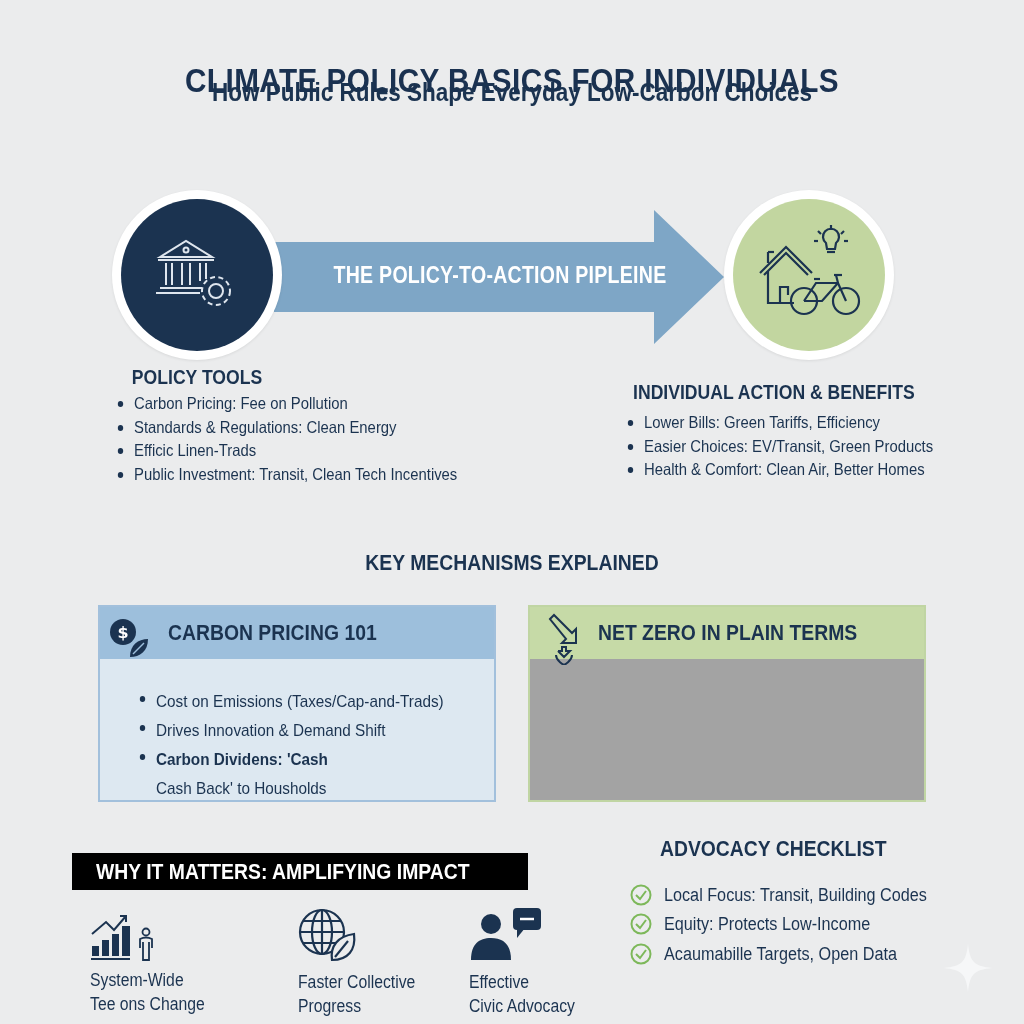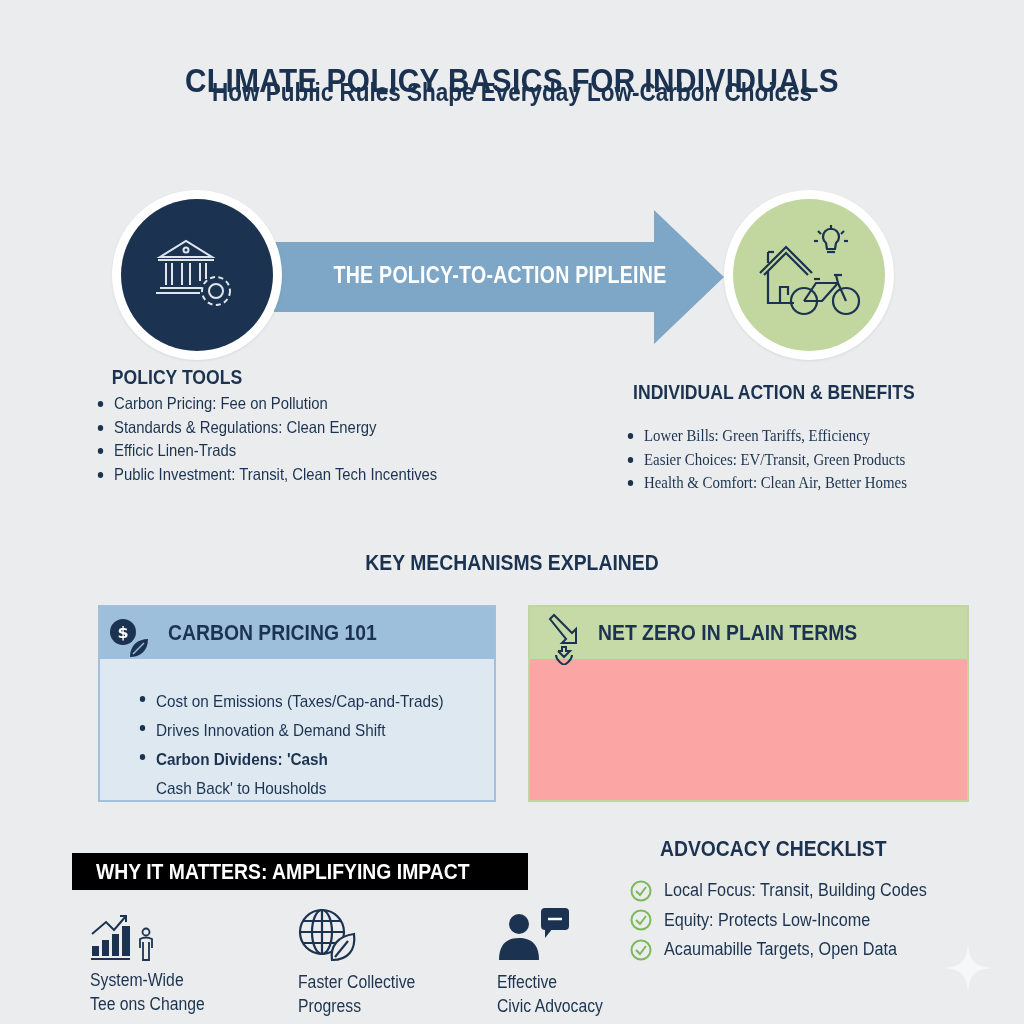--- a/index.html
+++ b/index.html
@@ -58,38 +58,38 @@
     content: ""; position: absolute; left: 2px; top: 9px; width: 6px; height: 6px;
     border-radius: 50%; background: #1b3350;
   }
   .center-h {
     left: 0; width: 1024px; top: 550px; text-align: center;
     font-size: 22px; font-weight: 700; transform: scaleX(0.88);
   }
   .card { border: 2px solid #a8c4de; }
   .card-blue { left: 98px; top: 605px; width: 398px; height: 197px; background: #dde8f1; border-color: #a2c0dc; }
   .card-blue .head { height: 52px; background: #9dbfdc; position: relative; }
-  .card-green { left: 528px; top: 605px; width: 441px; height: 197px; background: #fca5a5; border-color: #c0d5a3; }
+  .card-green { left: 528px; top: 605px; width: 398px; height: 197px; background: #a3a3a3; border-color: #c0d5a3; }
   .card-green .head { height: 52px; background: #c6daa7; position: relative; }
   .card .head-title {
     position: absolute; left: 68px; top: 13px; font-size: 22px; font-weight: 700;
     color: #1b3350; transform-origin: left; transform: scaleX(0.88); white-space: nowrap;
   }
   .card .body { padding: 28px 0 0 38px; }
   .card .body ul.bullets li { font-size: 17px; line-height: 29px; }
   .card .body .cont { padding-left: 20px; font-size: 17px; line-height: 29px; transform-origin: left; transform: scaleX(0.9); white-space: nowrap; }
   .card .body .big { padding-left: 20px; font-size: 22px; font-weight: 700; line-height: 30px; transform-origin: left; transform: scaleX(0.88); white-space: nowrap; }
   .why-banner {
     left: 72px; top: 853px; width: 456px; height: 37px; background: #000000;
     display: flex; align-items: center; padding-left: 24px;
   }
   .why-banner span { color: #fff; font-size: 22px; font-weight: 700; transform-origin: left; transform: scaleX(0.88); white-space: nowrap; }
   .impact-label { font-size: 17.5px; line-height: 24px; color: #1b3350; transform-origin: left; transform: scaleX(0.9); white-space: nowrap; }
   .check-list li {
-    list-style: none; display: flex; align-items: center; height: 29.5px;
+    list-style: none; display: flex; align-items: flex-end; height: 29.5px;
     font-size: 18px; color: #1b3350; white-space: nowrap;
   }
   .check-list li .txt { transform-origin: left; transform: scaleX(0.9); display: inline-block; margin-left: 12px; }
 </style>
 </head>
 <body>
 
 <div class="abs title" style="top:62px;">CLIMATE POLICY BASICS FOR INDIVIDUALS</div>
 <div class="abs subtitle" style="top:78px; margin-top:0; padding-top:0; transform: translateY(0) scaleX(0.9);">How Public Rules Shape Everyday Low-Carbon Choices</div>
 
@@ -138,33 +138,33 @@
       <circle cx="92" cy="76" r="13"></circle>
       <polyline points="50,76 62,58 84,58 92,76"></polyline>
       <polyline points="50,76 68,76 84,58"></polyline>
       <line x1="60" y1="54" x2="66" y2="54"></line>
       <line x1="84" y1="58" x2="82" y2="50"></line>
         <line x1="80" y1="50" x2="88" y2="50"></line>
     </svg>
   </div>
 </div>
 
-<div class="abs" style="left:96px; top:366px; width:420px;">
+<div class="abs" style="left:116px; top:366px; width:420px;">
   <div class="section-h" style="padding-left:18px;">POLICY TOOLS</div>
   <ul class="bullets" style="margin-top:3px;">
     <li>Carbon Pricing: Fee on Pollution</li>
     <li>Standards &amp; Regulations: Clean Energy</li>
     <li>Efficic Linen-Trads</li>
     <li>Public Investment: Transit, Clean Tech Incentives</li>
   </ul>
 </div>
 
 <div class="abs" style="left:626px; top:381px; width:380px;">
   <div class="section-h" style="padding-left:8px;">INDIVIDUAL ACTION &amp; BENEFITS</div>
-  <ul class="bullets" style="margin-top:20px;font-family:Liberation Serif, serif;">
+  <ul class="bullets" style="margin-top:7px;">
     <li>Lower Bills: Green Tariffs, Efficiency</li>
     <li>Easier Choices: EV/Transit, Green Products</li>
     <li>Health &amp; Comfort: Clean Air, Better Homes</li>
   </ul>
 </div>
 
 <div class="abs center-h">KEY MECHANISMS EXPLAINED</div>
 
 <div class="abs card card-blue">
   <div class="head">
@@ -225,21 +225,21 @@
     <line x1="2" y1="24" x2="46" y2="24"></line>
     <line x1="5" y1="13" x2="43" y2="13"></line>
     <line x1="5" y1="35" x2="40" y2="35"></line>
     <path d="M34,52 C32,38 40,28 56,26 C58,42 50,52 34,52 Z" fill="#ebeced"></path>
     <line x1="37" y1="49" x2="50" y2="33"></line>
   </svg>
   <div class="impact-label" style="margin-top:4px;">Faster Collective</div>
   <div class="impact-label">Progress</div>
 </div>
 
-<div class="abs" style="left:497px; top:908px; width:180px;">
+<div class="abs" style="left:469px; top:908px; width:180px;">
   <svg width="80" height="54" viewBox="0 0 80 54">
     <circle cx="22" cy="16" r="10" fill="#1b3350"></circle>
     <path d="M2,52 C2,36 10,30 22,30 C34,30 42,36 42,52 Z" fill="#1b3350"></path>
     <rect x="44" y="0" width="28" height="22" rx="4" fill="#1b3350"></rect>
     <polygon points="48,20 48,30 56,20" fill="#1b3350"></polygon>
     <line x1="51" y1="11" x2="65" y2="11" stroke="#fff" stroke-width="2.5"></line>
   </svg>
   <div class="impact-label" style="margin-top:4px;">Effective</div>
   <div class="impact-label">Civic Advocacy</div>
 </div>

